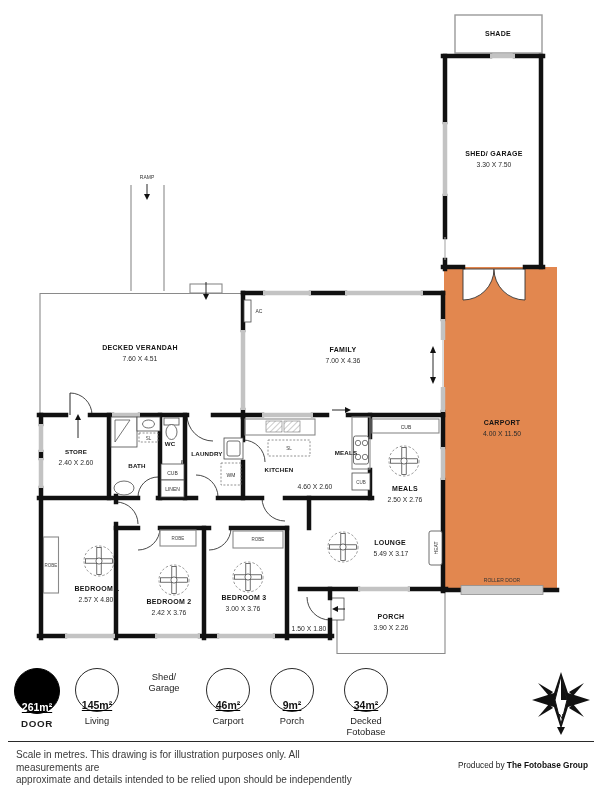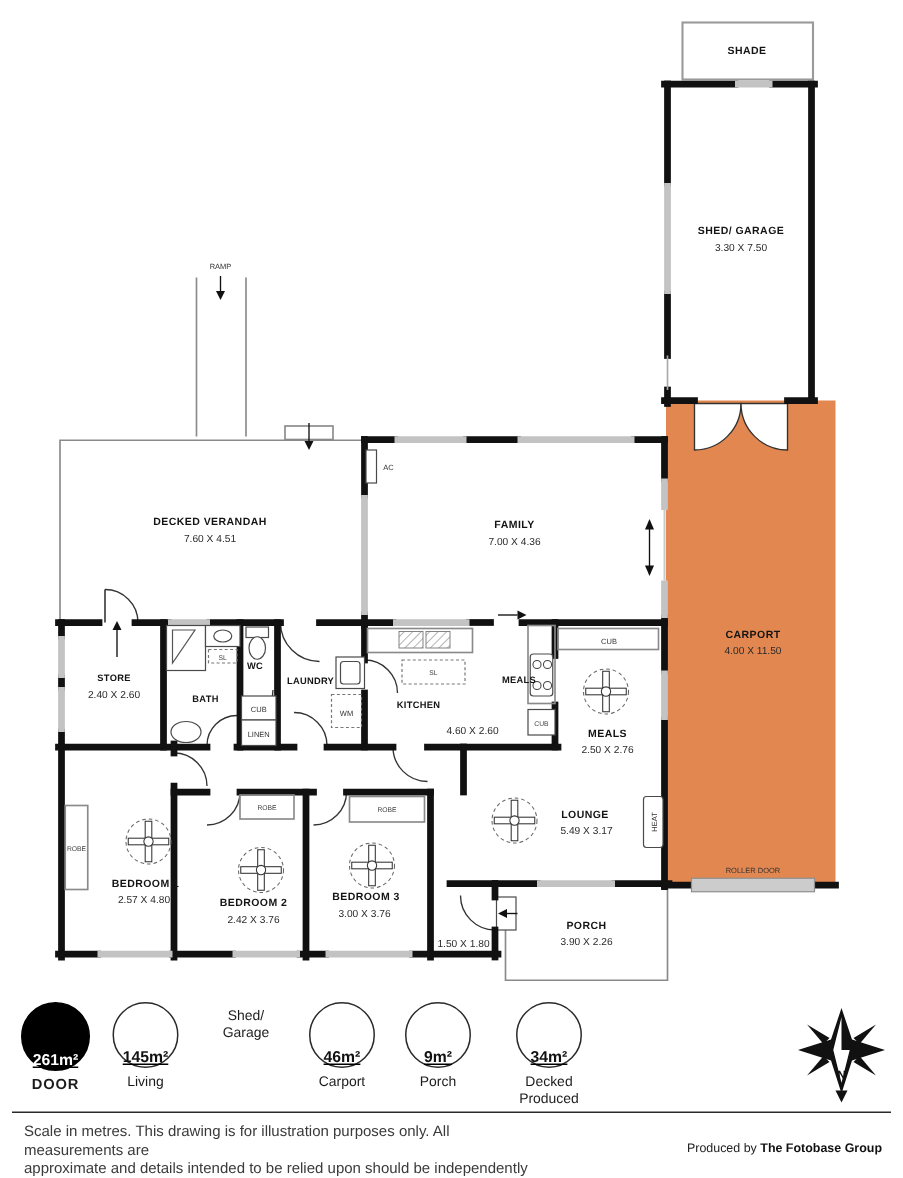--- a/index.html
+++ b/index.html
@@ -321,21 +321,21 @@
 <div class="si" style="left:254px">
   <div class="circle">
         <span class="v">9m²</span>
       </div>
   <div class="slbl"><span>Porch</span></div>
 </div>
 <div class="si" style="left:328px">
   <div class="circle">
         <span class="v">34m²</span>
       </div>
-  <div class="slbl"><span>Decked</span><br><span>Produced</span></div>
+  <div class="slbl"><span>Decked</span><br><span>Fotobase</span></div>
 </div>
 
 
 <svg width="70" height="70" style="position:absolute;left:527px;top:667px">
   <g transform="translate(-527,-667)">
     <path d="M561,672 L568,693 L590,700 L568,707 L561,729 L554,707 L532,700 L554,693 Z" fill="#111"></path>
     <path d="M569,692 L584,683 L573,696 Z" fill="#111"></path>
     <path d="M553,692 L538,683 L549,696 Z" fill="#111"></path>
     <path d="M573,704 L584,717 L569,708 Z" fill="#111"></path>
     <path d="M549,704 L538,717 L553,708 Z" fill="#111"></path>

